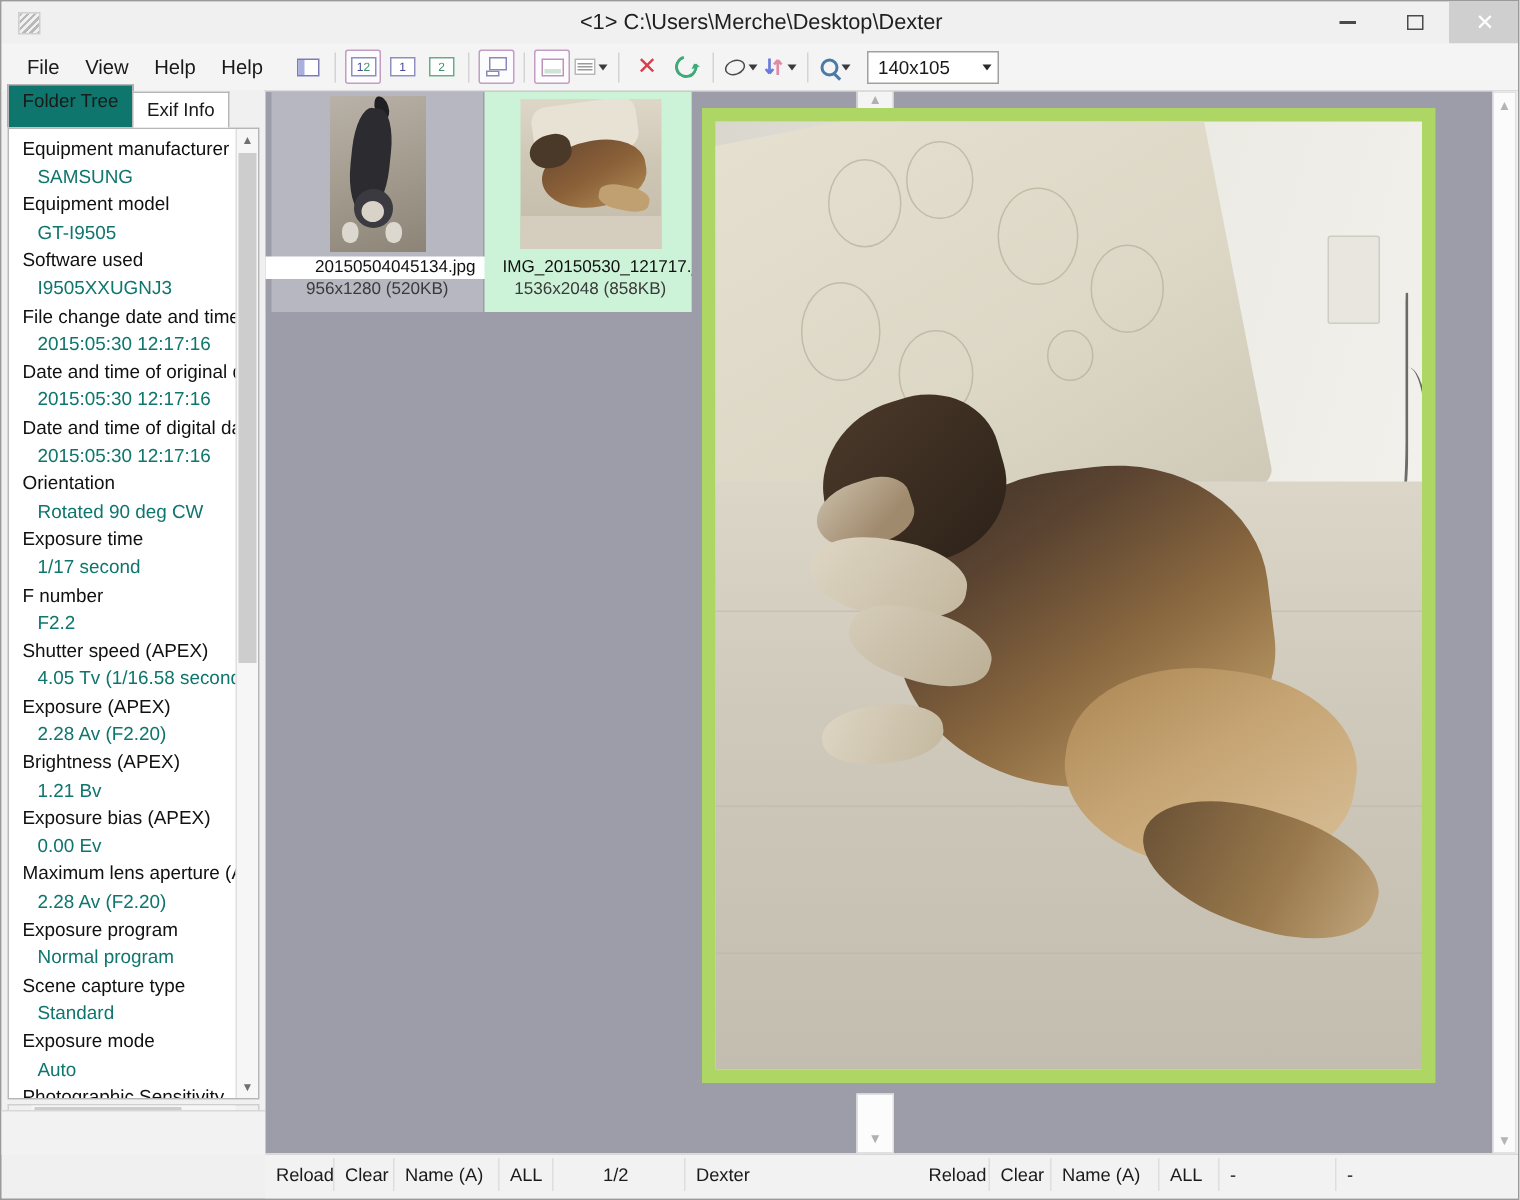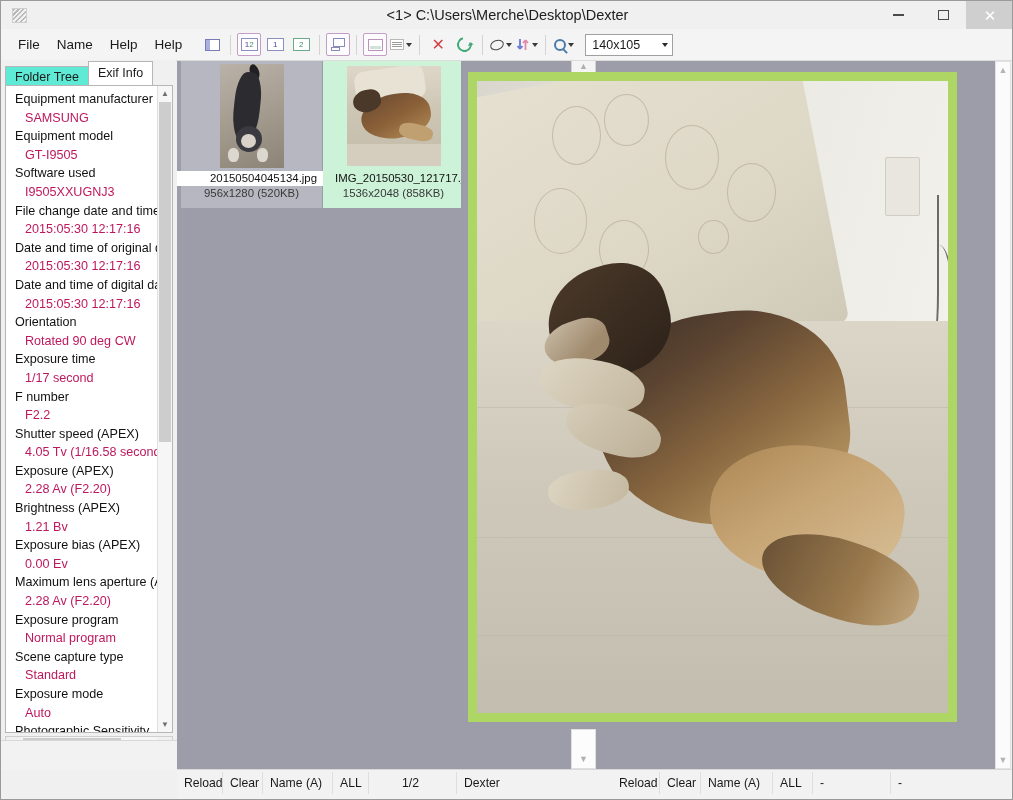--- a/index.html
+++ b/index.html
@@ -173,24 +173,24 @@
   .sidebar {
     position: absolute; left: 0; top: 59px;
     width: 175px; height: 710px;
     background: #f0f0f0;
   }
   .tabstrip {
     position: absolute; left: 4px; top: 2px;
     height: 23px; display: flex; align-items: flex-end;
   }
   .tab {
-    height: 19px; line-height: 21px;
+    height: 29px; line-height: 21px;
     padding: 0 9px; font-size: 12.5px; color: #1a1a1a;
     border: 1px solid #b6b6b6; border-bottom: none;
-    background: #5eead4; box-sizing: border-box;
+    background: #0f766e; box-sizing: border-box;
     margin-right: -1px;
   }
   .tab.active {
     background: #ffffff; height: 24px; line-height: 23px;
     border-color: #b6b6b6; position: relative; z-index: 2;
   }
   .exif-panel {
     position: absolute; left: 4px; top: 25px;
     width: 168px; height: 648px;
     background: #ffffff; border: 1px solid #b6b6b6;
@@ -198,21 +198,21 @@
   }
   .exif-list {
     position: absolute; left: 0; top: 0; width: 154px;
     padding: 4px 0 0 9px; box-sizing: border-box;
   }
   .exif-key {
     font-size: 12.6px; color: #111111;
     line-height: 18.6px; white-space: nowrap; overflow: hidden;
   }
   .exif-val {
-    font-size: 12.6px; color: #be185d;
+    font-size: 12.6px; color: #0f766e;
     line-height: 18.6px; padding-left: 10px;
     white-space: nowrap; overflow: hidden;
   }
   .vscroll {
     position: absolute; right: 0; top: 0; width: 14px; bottom: 0;
     background: #f6f6f6; border-left: 1px solid #e0e0e0;
   }
   .vsb-up, .vsb-dn {
     position: absolute; left: 0; width: 14px; height: 15px;
     display: flex; align-items: center; justify-content: center;
@@ -467,21 +467,21 @@
       </div>
       <div class="wbtn close">
         <span class="close-glyph">✕</span>
       </div>
     </div>
   </div>
 
   <div class="menurow">
     <div class="menu-items">
       <div class="menu-item">File</div>
-      <div class="menu-item">Name</div>
+      <div class="menu-item">View</div>
       <div class="menu-item">Help</div>
       <div class="menu-item">Help</div>
     </div>
 
     <div class="toolbar">
       <div class="tbtn">
         <div class="icon-panel"></div>
       </div>
       <div class="tb-sep"></div>
 

